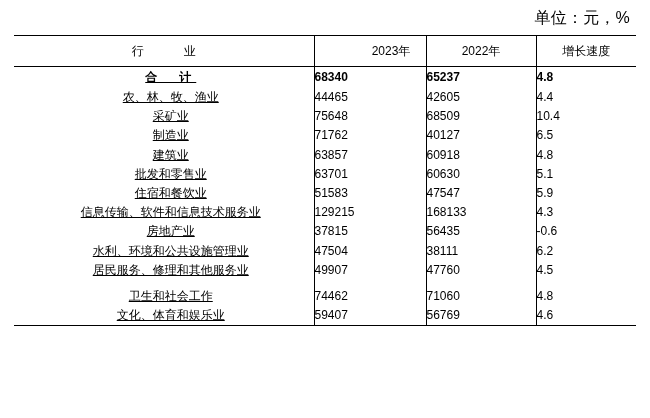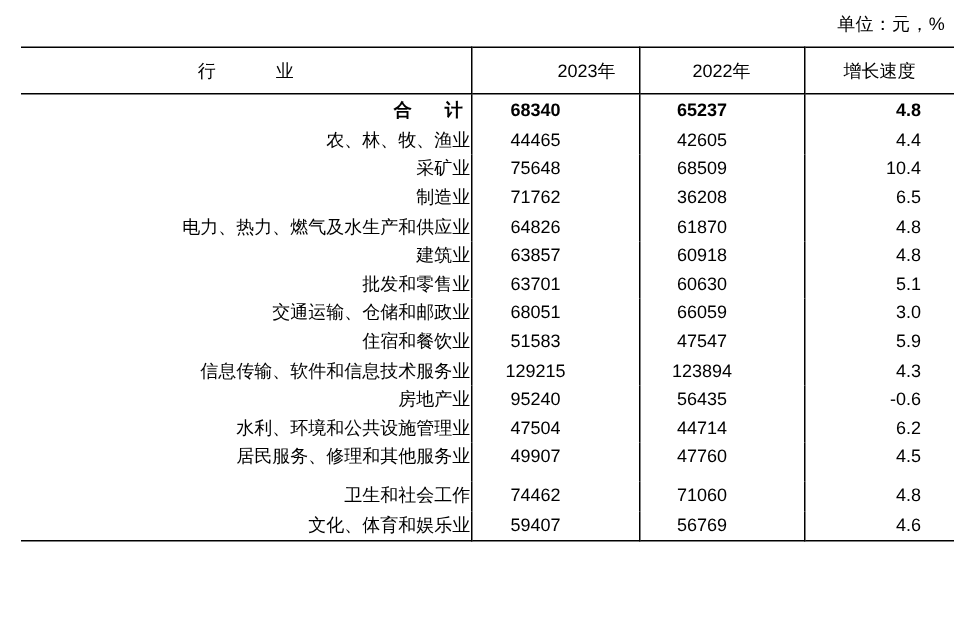--- a/index.html
+++ b/index.html
@@ -16,21 +16,21 @@
   }
   .page {
     position: relative;
     width: 650px;
     height: 418px;
     box-sizing: border-box;
     padding: 0 14px;
   }
   .unit-line {
     text-align: right;
-    font-size: 12px;
+    font-size: 16px;
     padding-top: 8px;
     padding-right: 6px;
     letter-spacing: 0.2px;
   }
   table.data-table {
     width: 622px;
     border-collapse: collapse;
     margin-top: 6px;
     table-layout: fixed;
   }
@@ -63,32 +63,33 @@
     padding-left: 42px;
   }
   thead th.y2022-head {
     border-right: 1.1px solid #000;
   }
   tbody td {
     height: 19.2px;
     line-height: 19.2px;
   }
   tbody td.name {
-    text-align: right;
+    text-align: center;
     padding-left: 14px;
     border-right: 1.1px solid #000;
     white-space: nowrap;
+    text-decoration: underline;
   }
   tbody td.num {
-    text-align: center;
+    text-align: left;
     padding-right: 26px;
     border-right: 1.1px solid #000;
   }
   tbody td.grow {
-    text-align: right;
+    text-align: left;
     padding-right: 22px;
   }
   tbody tr.total td {
     font-weight: bold;
     height: 21px;
     line-height: 21px;
   }
   tbody tr.total td.name {
     letter-spacing: 5px;
   }
@@ -142,69 +143,57 @@
         </tr>
         <tr>
           <td class="name">采矿业</td>
           <td class="num">75648</td>
           <td class="num">68509</td>
           <td class="grow">10.4</td>
         </tr>
         <tr>
           <td class="name">制造业</td>
           <td class="num">71762</td>
-          <td class="num">36208</td>
+          <td class="num">40127</td>
           <td class="grow">6.5</td>
-        </tr>
-        <tr>
-          <td class="name">电力、热力、燃气及水生产和供应业</td>
-          <td class="num">64826</td>
-          <td class="num">61870</td>
-          <td class="grow">4.8</td>
         </tr>
         <tr>
           <td class="name">建筑业</td>
           <td class="num">63857</td>
           <td class="num">60918</td>
           <td class="grow">4.8</td>
         </tr>
         <tr>
           <td class="name">批发和零售业</td>
           <td class="num">63701</td>
           <td class="num">60630</td>
           <td class="grow">5.1</td>
         </tr>
         <tr>
-          <td class="name">交通运输、仓储和邮政业</td>
-          <td class="num">68051</td>
-          <td class="num">66059</td>
-          <td class="grow">3.0</td>
-        </tr>
-        <tr>
           <td class="name">住宿和餐饮业</td>
           <td class="num">51583</td>
           <td class="num">47547</td>
           <td class="grow">5.9</td>
         </tr>
         <tr>
           <td class="name">信息传输、软件和信息技术服务业</td>
           <td class="num">129215</td>
-          <td class="num">123894</td>
+          <td class="num">168133</td>
           <td class="grow">4.3</td>
         </tr>
         <tr>
           <td class="name">房地产业</td>
-          <td class="num">95240</td>
+          <td class="num">37815</td>
           <td class="num">56435</td>
           <td class="grow">-0.6</td>
         </tr>
         <tr>
           <td class="name">水利、环境和公共设施管理业</td>
           <td class="num">47504</td>
-          <td class="num">44714</td>
+          <td class="num">38111</td>
           <td class="grow">6.2</td>
         </tr>
         <tr>
           <td class="name">居民服务、修理和其他服务业</td>
           <td class="num">49907</td>
           <td class="num">47760</td>
           <td class="grow">4.5</td>
         </tr>
         <tr class="spacer-row">
           <td class="name"></td>

